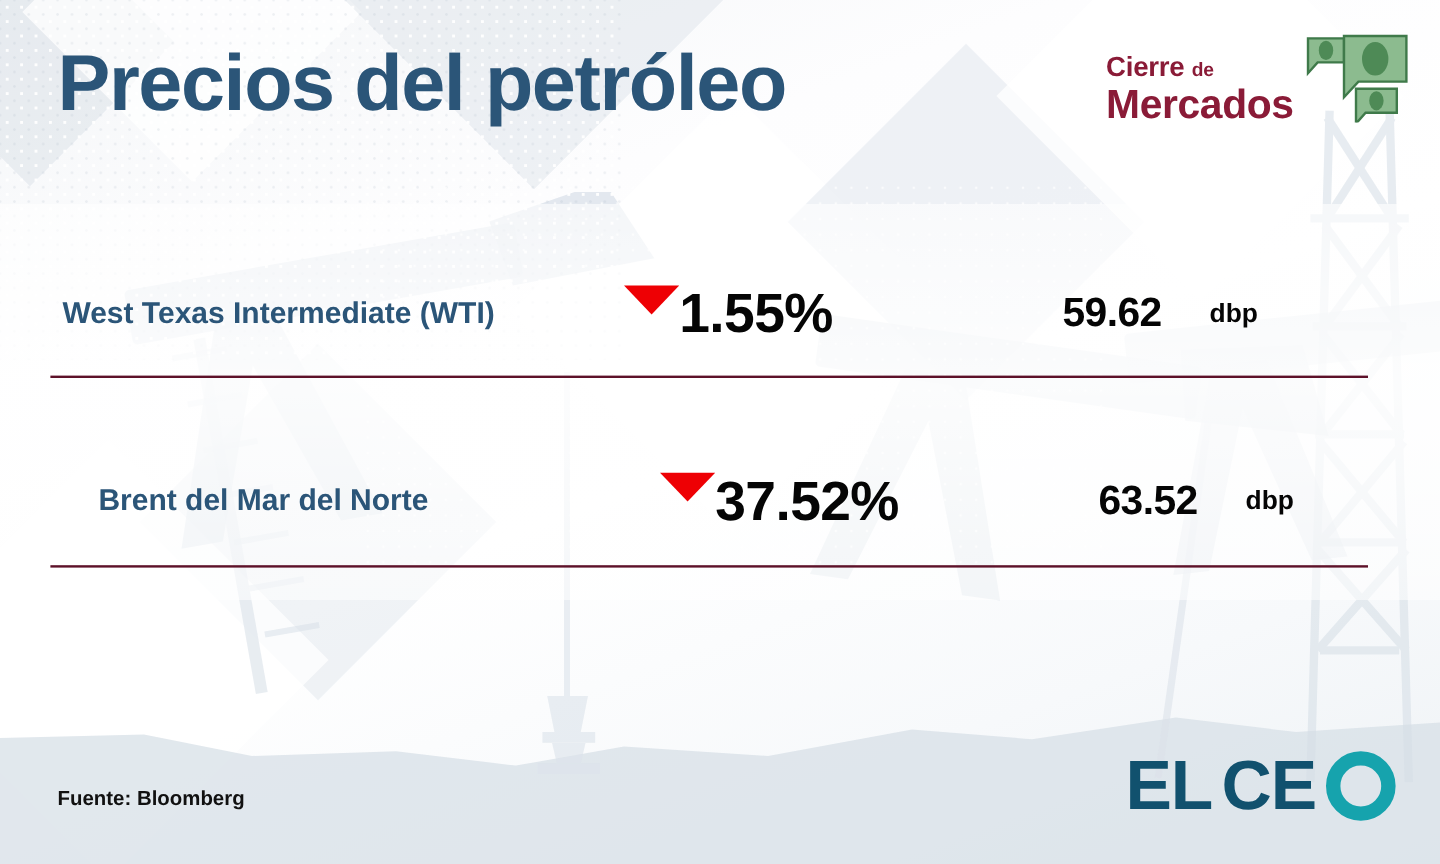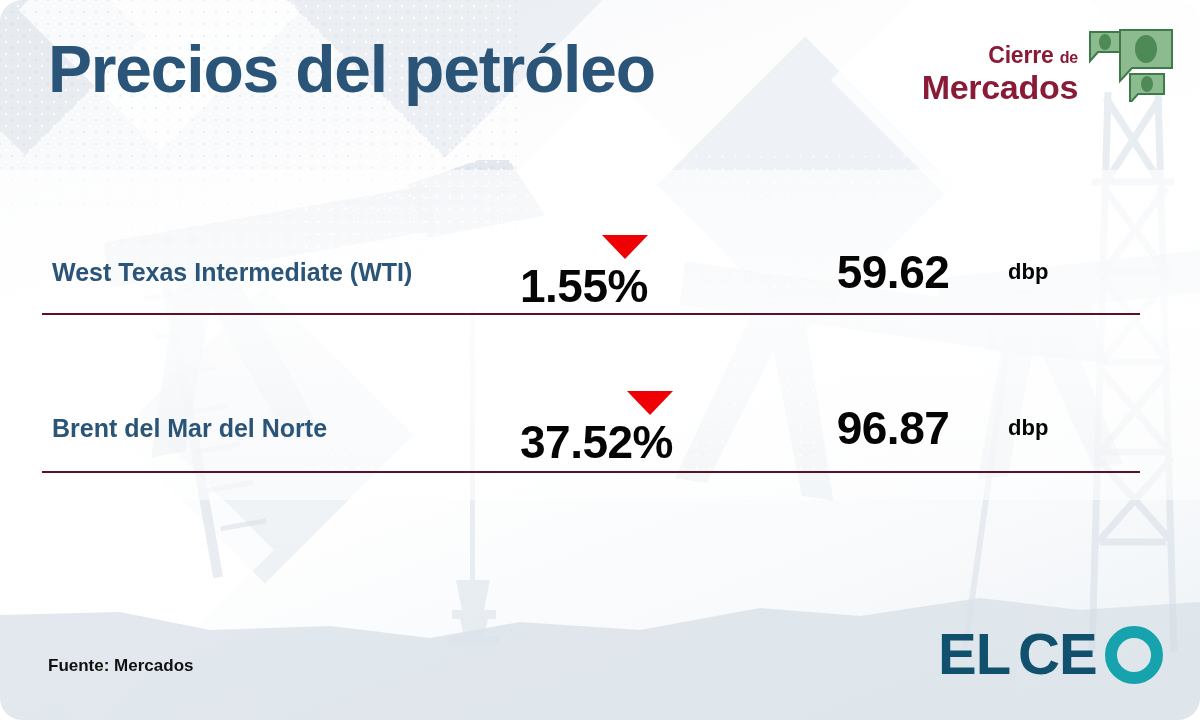--- a/index.html
+++ b/index.html
@@ -9,21 +9,20 @@
     font-family:"Liberation Sans","DejaVu Sans",sans-serif;
     background:#ffffff;
     overflow:hidden;
   }
   .canvas{
     position:relative;
     width:1200px;height:720px;
     overflow:hidden;
     background:
       linear-gradient(160deg,#f4f6f8 0%,#fdfdfe 28%,#ffffff 52%,#f7f9fb 78%,#eef2f5 100%);
-    border-radius: 22px;
   }
 
   
   .bg-layer{position:absolute;inset:0;pointer-events:none;}
 
   
   .dots{
     position:absolute;left:0;top:0;width:520px;height:300px;
     background-image:radial-gradient(#ffffff 1.15px, rgba(255,255,255,0) 1.2px);
     background-size:12px 12px;
@@ -70,58 +69,57 @@
     color:#2b5578;
     line-height:1;
     white-space:nowrap;
   }
 
   .brand{
     position:absolute;right:22px;top:24px;
     display:flex;align-items:flex-start;gap:8px;
   }
   .brand-words{
-    text-align:right;
+    text-align:left;
     line-height:1.14;
     padding-top:18px;
   }
   .brand-l1{font-size:23px;font-weight:700;color:#8a1b37;letter-spacing:-.2px;}
   .brand-l1 .de{font-size:16px;font-weight:600;}
   .brand-l2{font-size:34px;font-weight:700;color:#8a1b37;letter-spacing:-.3px;}
   .brand-mark{width:92px;height:76px;margin-top:2px;}
 
   
-  .rows{position:absolute;left:0;top:222px;width:1200px;}
+  .rows{position:absolute;left:0;top:211px;width:1200px;}
   .row{
     position:relative;
     height:100px;
     display:flex;align-items:center;
   }
   .r-name{
     position:absolute;left:52px;
     font-size:25px;font-weight:700;color:#2b5578;
     white-space:nowrap;
   }
   .r-change{
     position:absolute;left:520px;
-    display:flex;align-items:flex-end;
+    display:flex;align-items:flex-start;
     white-space:nowrap;
-    flex-direction:column;
   }
   .tri{
     width:0;height:0;
     border-left:23px solid transparent;
     border-right:23px solid transparent;
     border-top:24px solid #ee0004;
     margin-top:4px;
   }
   .r-pct{font-size:46px;font-weight:700;color:#050505;letter-spacing:-.5px;}
   .r-price{
-    position:absolute;left:818px;width:150px;text-align:center;
-    font-size:46px;font-weight:700;color:#050505;letter-spacing:-.5px;
+    position:absolute;left:818px;width:150px;text-align:right;
+    font-size:34px;font-weight:700;color:#050505;letter-spacing:-.5px;
   }
   .r-unit{
     position:absolute;left:1008px;
     font-size:22px;font-weight:700;color:#050505;
   }
   .rule{
     position:absolute;left:42px;width:1098px;height:2px;
     background:#5d1129;
   }
   .rule.r1{top:313px;}
@@ -253,35 +251,35 @@
     <div class="row">
       <div class="r-name">West Texas Intermediate (WTI)</div>
       <div class="r-change">
         <span class="tri"></span>
         <span class="r-pct">1.55%</span>
       </div>
       <div class="r-price">59.62</div>
       <div class="r-unit">dbp</div>
     </div>
 
-    <div class="row" style="margin-top:56px;">
+    <div class="row" style="margin-top:56px;margin-left:30px;">
       <div class="r-name">Brent del Mar del Norte</div>
       <div class="r-change">
         <span class="tri"></span>
         <span class="r-pct">37.52%</span>
       </div>
-      <div class="r-price">96.87</div>
+      <div class="r-price">63.52</div>
       <div class="r-unit">dbp</div>
     </div>
   </div>
 
   <div class="rule r1"></div>
   <div class="rule r2"></div>
 
-  <div class="source">Fuente: Mercados</div>
+  <div class="source">Fuente: Bloomberg</div>
 
   <svg class="elceo" viewBox="0 0 232 62">
     <text x="0" y="50" font-family="Liberation Sans, sans-serif" font-size="58" font-weight="700" fill="#11516e" letter-spacing="-1">EL</text>
     <text x="80" y="50" font-family="Liberation Sans, sans-serif" font-size="58" font-weight="700" fill="#11516e" letter-spacing="-1">CE</text>
     <circle cx="196" cy="31" r="23" fill="none" stroke="#16a3ad" stroke-width="12"></circle>
   </svg>
 
 </div>
 
 </body></html>

